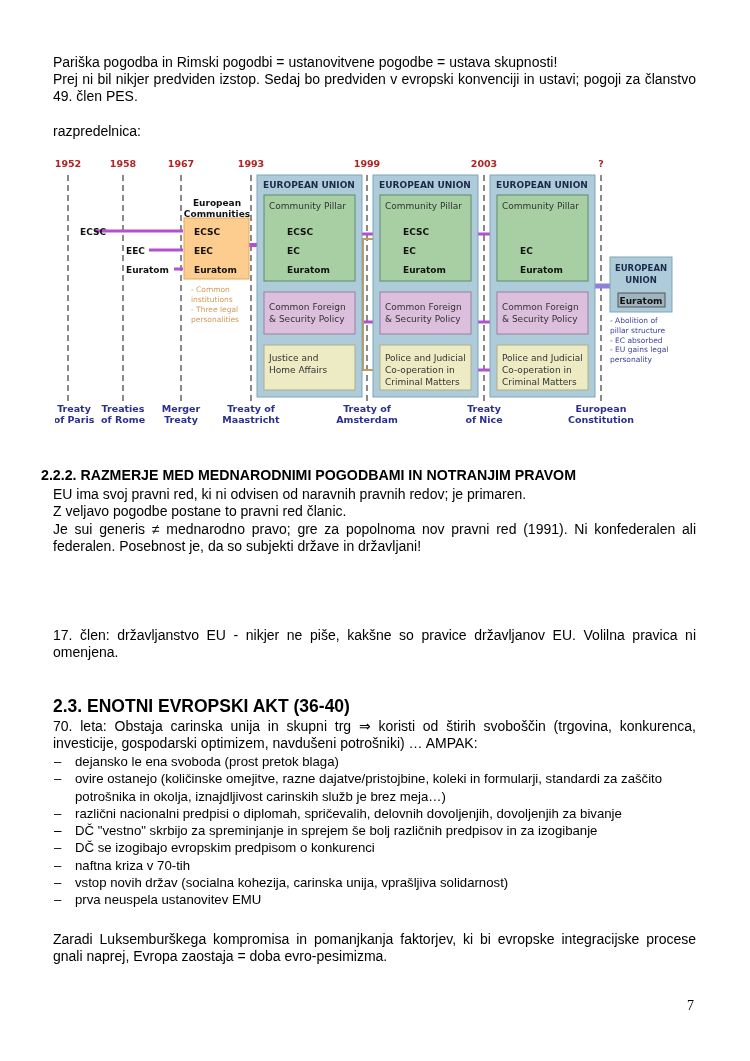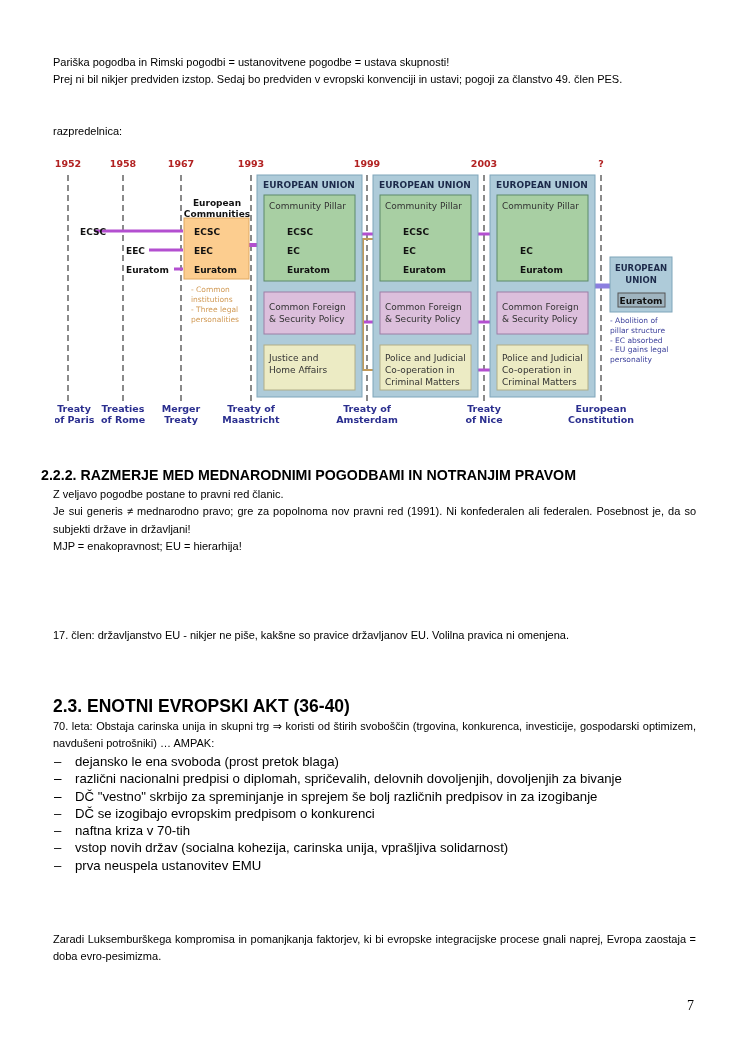--- a/index.html
+++ b/index.html
@@ -1,18 +1,18 @@
 <!DOCTYPE html>
 <html><head>
 <meta charset="utf-8">
 <style>
   html, body { margin: 0; padding: 0; background: #ffffff; }
   body { width: 750px; height: 1061px; position: relative; overflow: hidden;
          font-family: "Liberation Sans", sans-serif; color: #000; }
-  .p { position: absolute; left: 53px; width: 643px; font-size: 11px; line-height: 17.3px; margin: 0; }
+  .p { position: absolute; left: 53px; width: 643px; font-size: 14px; line-height: 17.3px; margin: 0; }
   .just { text-align: justify; text-align-last: left; }
   .h3 { position: absolute; left: 41px; font-weight: bold; font-size: 14.2px; margin: 0; }
   .h2 { position: absolute; left: 53px; font-weight: bold; font-size: 17.5px; margin: 0; text-align: center; }
   ul.dash { position: absolute; left: 53px; width: 643px; margin: 0; padding: 0; list-style: none;
             font-size: 13.2px; line-height: 17.3px; }
   ul.dash li { position: relative; padding-left: 22px; }
   ul.dash li .dash-mark { position: absolute; left: 1px; top: 0; }
   #diagram { position: absolute; left: 55px; top: 155px; }
   .pagenum { position: absolute; left: 687px; top: 998px; font-family: "Liberation Serif", serif; font-size: 14px; }
   svg text { font-family: "DejaVu Sans", sans-serif; }
@@ -130,31 +130,31 @@
       <text x="555" y="168" font-size="7.5" fill="#3a3f9a">- Abolition of</text>
       <text x="555" y="177.8" font-size="7.5" fill="#3a3f9a">pillar structure</text>
       <text x="555" y="187.6" font-size="7.5" fill="#3a3f9a">- EC absorbed</text>
       <text x="555" y="197.4" font-size="7.5" fill="#3a3f9a">- EU gains legal</text>
       <text x="555" y="207.2" font-size="7.5" fill="#3a3f9a">personality</text>
     </g>
 </svg>
 
 <p class="h3" style="top:467px;">2.2.2. RAZMERJE MED MEDNARODNIMI POGODBAMI IN NOTRANJIM PRAVOM</p>
 <div class="p just" style="top:486px;">
+  <div>EU ima svoj pravni red, ki ni odvisen od naravnih pravnih redov; je primaren.</div>
   <div>Z veljavo pogodbe postane to pravni red članic.</div>
   <div class="just">Je sui generis ≠ mednarodno pravo; gre za popolnoma nov pravni red (1991). Ni konfederalen ali federalen. Posebnost je, da so subjekti države in državljani!</div>
-  <div>MJP = enakopravnost; EU = hierarhija!</div>
 </div>
 <p class="p just" style="top:627px;">17. člen: državljanstvo EU - nikjer ne piše, kakšne so pravice državljanov EU. Volilna pravica ni omenjena.</p>
 
 <p class="h2" style="top:696px;">2.3. ENOTNI EVROPSKI AKT (36-40)</p>
 <p class="p just" style="top:718px;">70. leta: Obstaja carinska unija in skupni trg ⇒ koristi od štirih svoboščin (trgovina, konkurenca, investicije, gospodarski optimizem, navdušeni potrošniki) … AMPAK:</p>
 <ul class="dash" style="top:753px;">
   <li><span class="dash-mark">–</span><span>dejansko le ena svoboda (prost pretok blaga)</span></li>
-  <li><span class="dash-mark">–</span></li>
+  <li><span class="dash-mark">–</span><span>ovire ostanejo (količinske omejitve, razne dajatve/pristojbine, koleki in formularji, standardi za zaščito potrošnika in okolja, iznajdljivost carinskih služb je brez meja…)</span></li>
   <li><span class="dash-mark">–</span><span>različni nacionalni predpisi o diplomah, spričevalih, delovnih dovoljenjih, dovoljenjih za bivanje</span></li>
   <li><span class="dash-mark">–</span></li>
   <li><span class="dash-mark">–</span><span>DČ "vestno" skrbijo za spreminjanje in sprejem še bolj različnih predpisov in za izogibanje</span></li>
   <li><span class="dash-mark">–</span><span>DČ se izogibajo evropskim predpisom o konkurenci</span></li>
   <li><span class="dash-mark">–</span><span>naftna kriza v 70-tih</span></li>
   <li><span class="dash-mark">–</span><span>vstop novih držav (socialna kohezija, carinska unija, vprašljiva solidarnost)</span></li>
   <li><span class="dash-mark">–</span><span>prva neuspela ustanovitev EMU</span></li>
 </ul>
 <p class="p just" style="top:931px;">Zaradi Luksemburškega kompromisa in pomanjkanja faktorjev, ki bi evropske integracijske procese gnali naprej, Evropa zaostaja = doba evro-pesimizma.</p>
 

